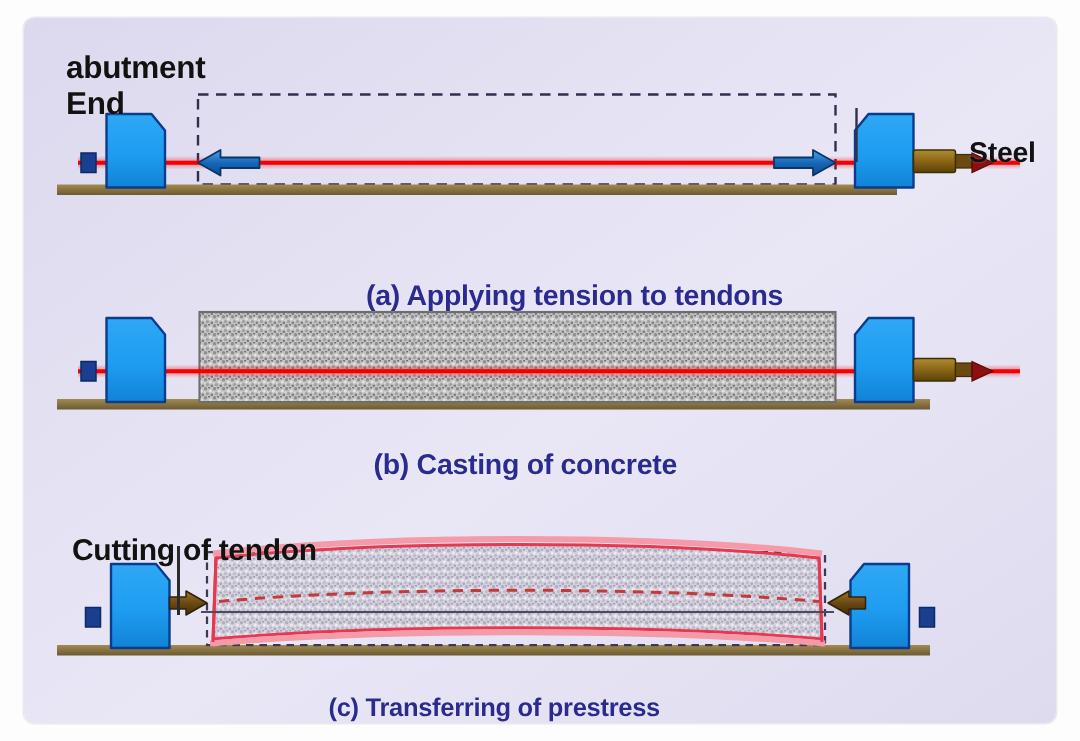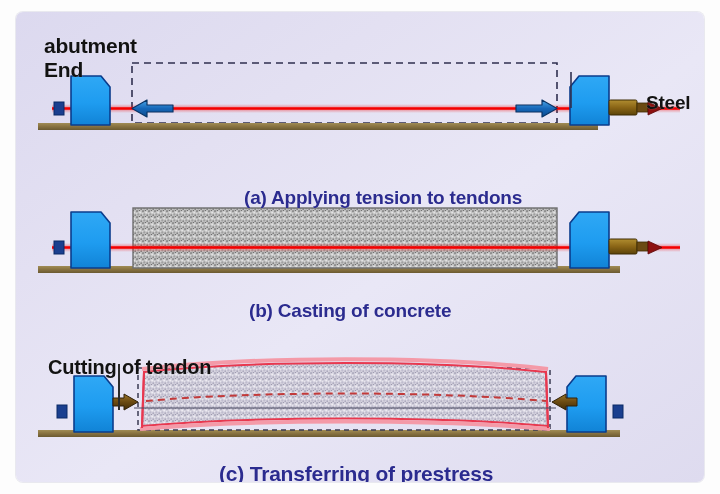--- a/index.html
+++ b/index.html
@@ -40,21 +40,21 @@
     letter-spacing:-0.2px;
     text-shadow:0 0 1px rgba(255,255,255,.6);
   }
   #lbl-end-abutment{left:28px;top:22px;font-size:21px;}
   #lbl-steel-tendon{left:510px;top:48px;font-size:19px;}
   #lbl-jack{left:630px;top:80px;font-size:19px;}
   #lbl-cutting{left:32px;top:344px;font-size:20px;}
   #cap-bed{left:247px;top:143px;font-size:18px;color:#17174f;}
   #cap-a{left:195px;top:175px;font-size:19px;margin-left:33px;}
   #cap-b{left:233px;top:288px;font-size:19px;}
-  #cap-c{left:203px;top:450px;font-size:21px;}
+  #cap-c{left:203px;top:450px;font-size:17px;}
 </style>
 </head>
 <body>
 
 <div id="frame">
   <div id="board">
 
     <svg id="scene" width="688" height="470" viewBox="0 0 688 470">
       <defs>
         <pattern id="concretePat" width="6" height="6" patternUnits="userSpaceOnUse">

